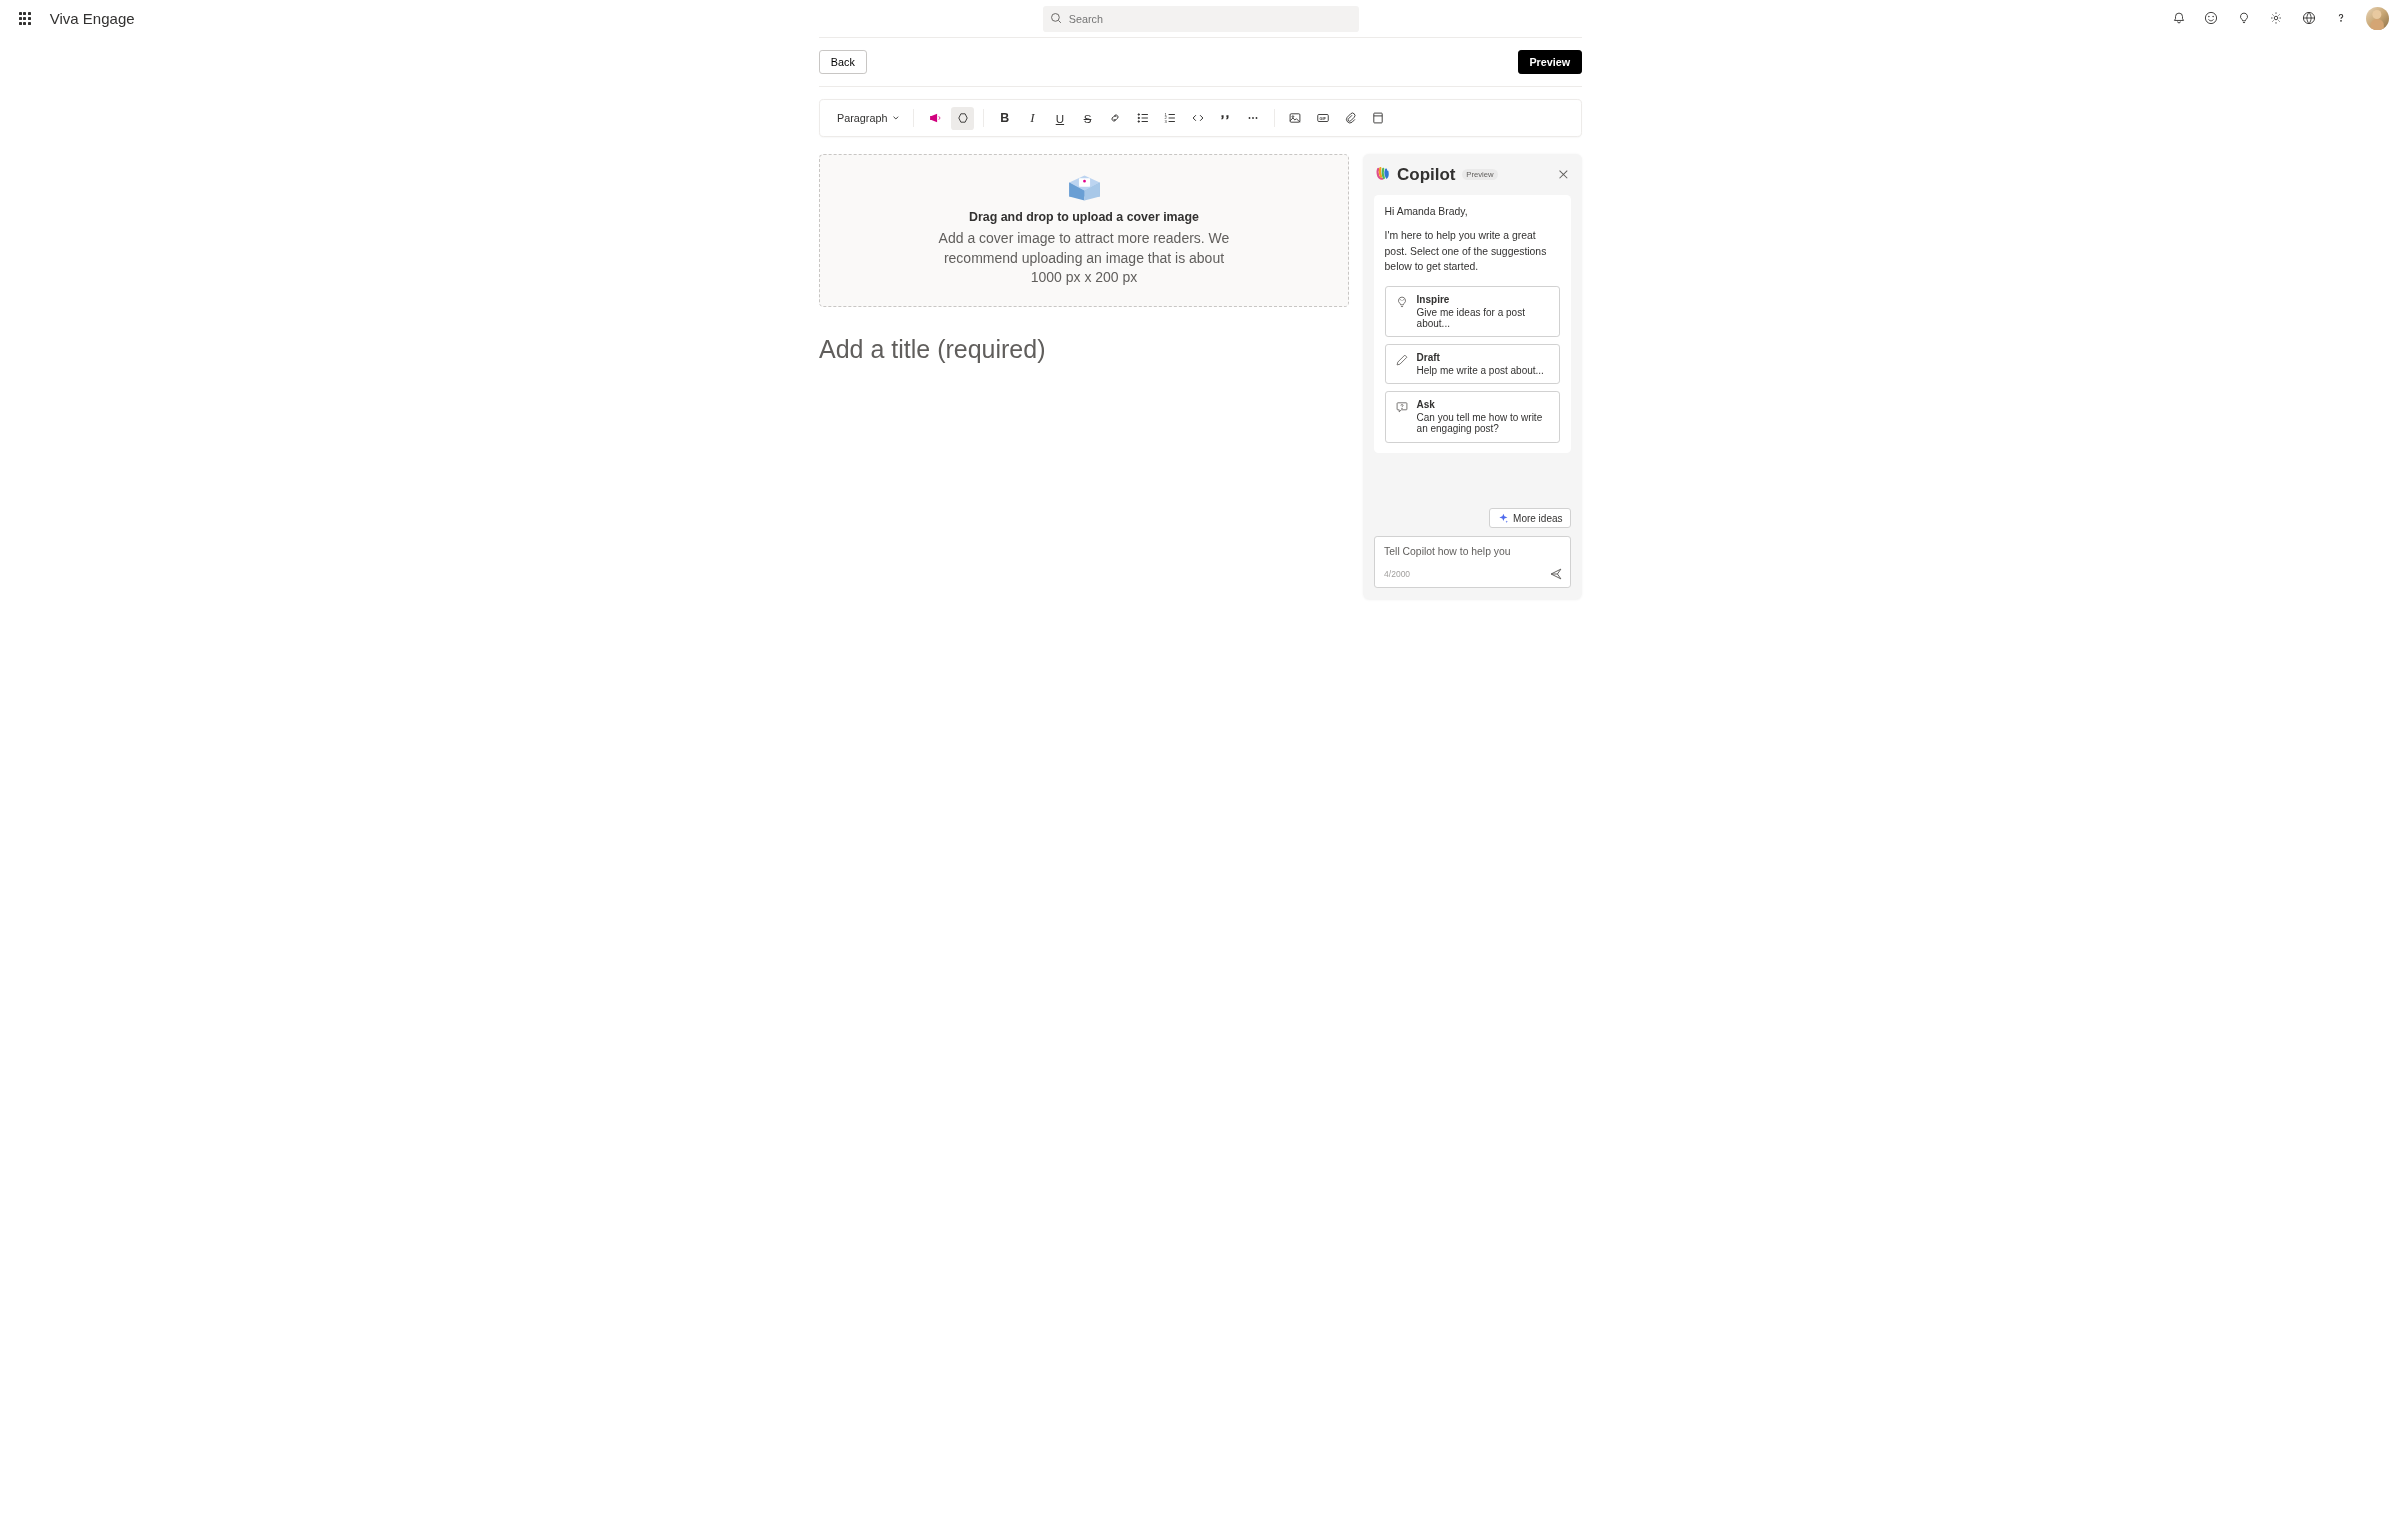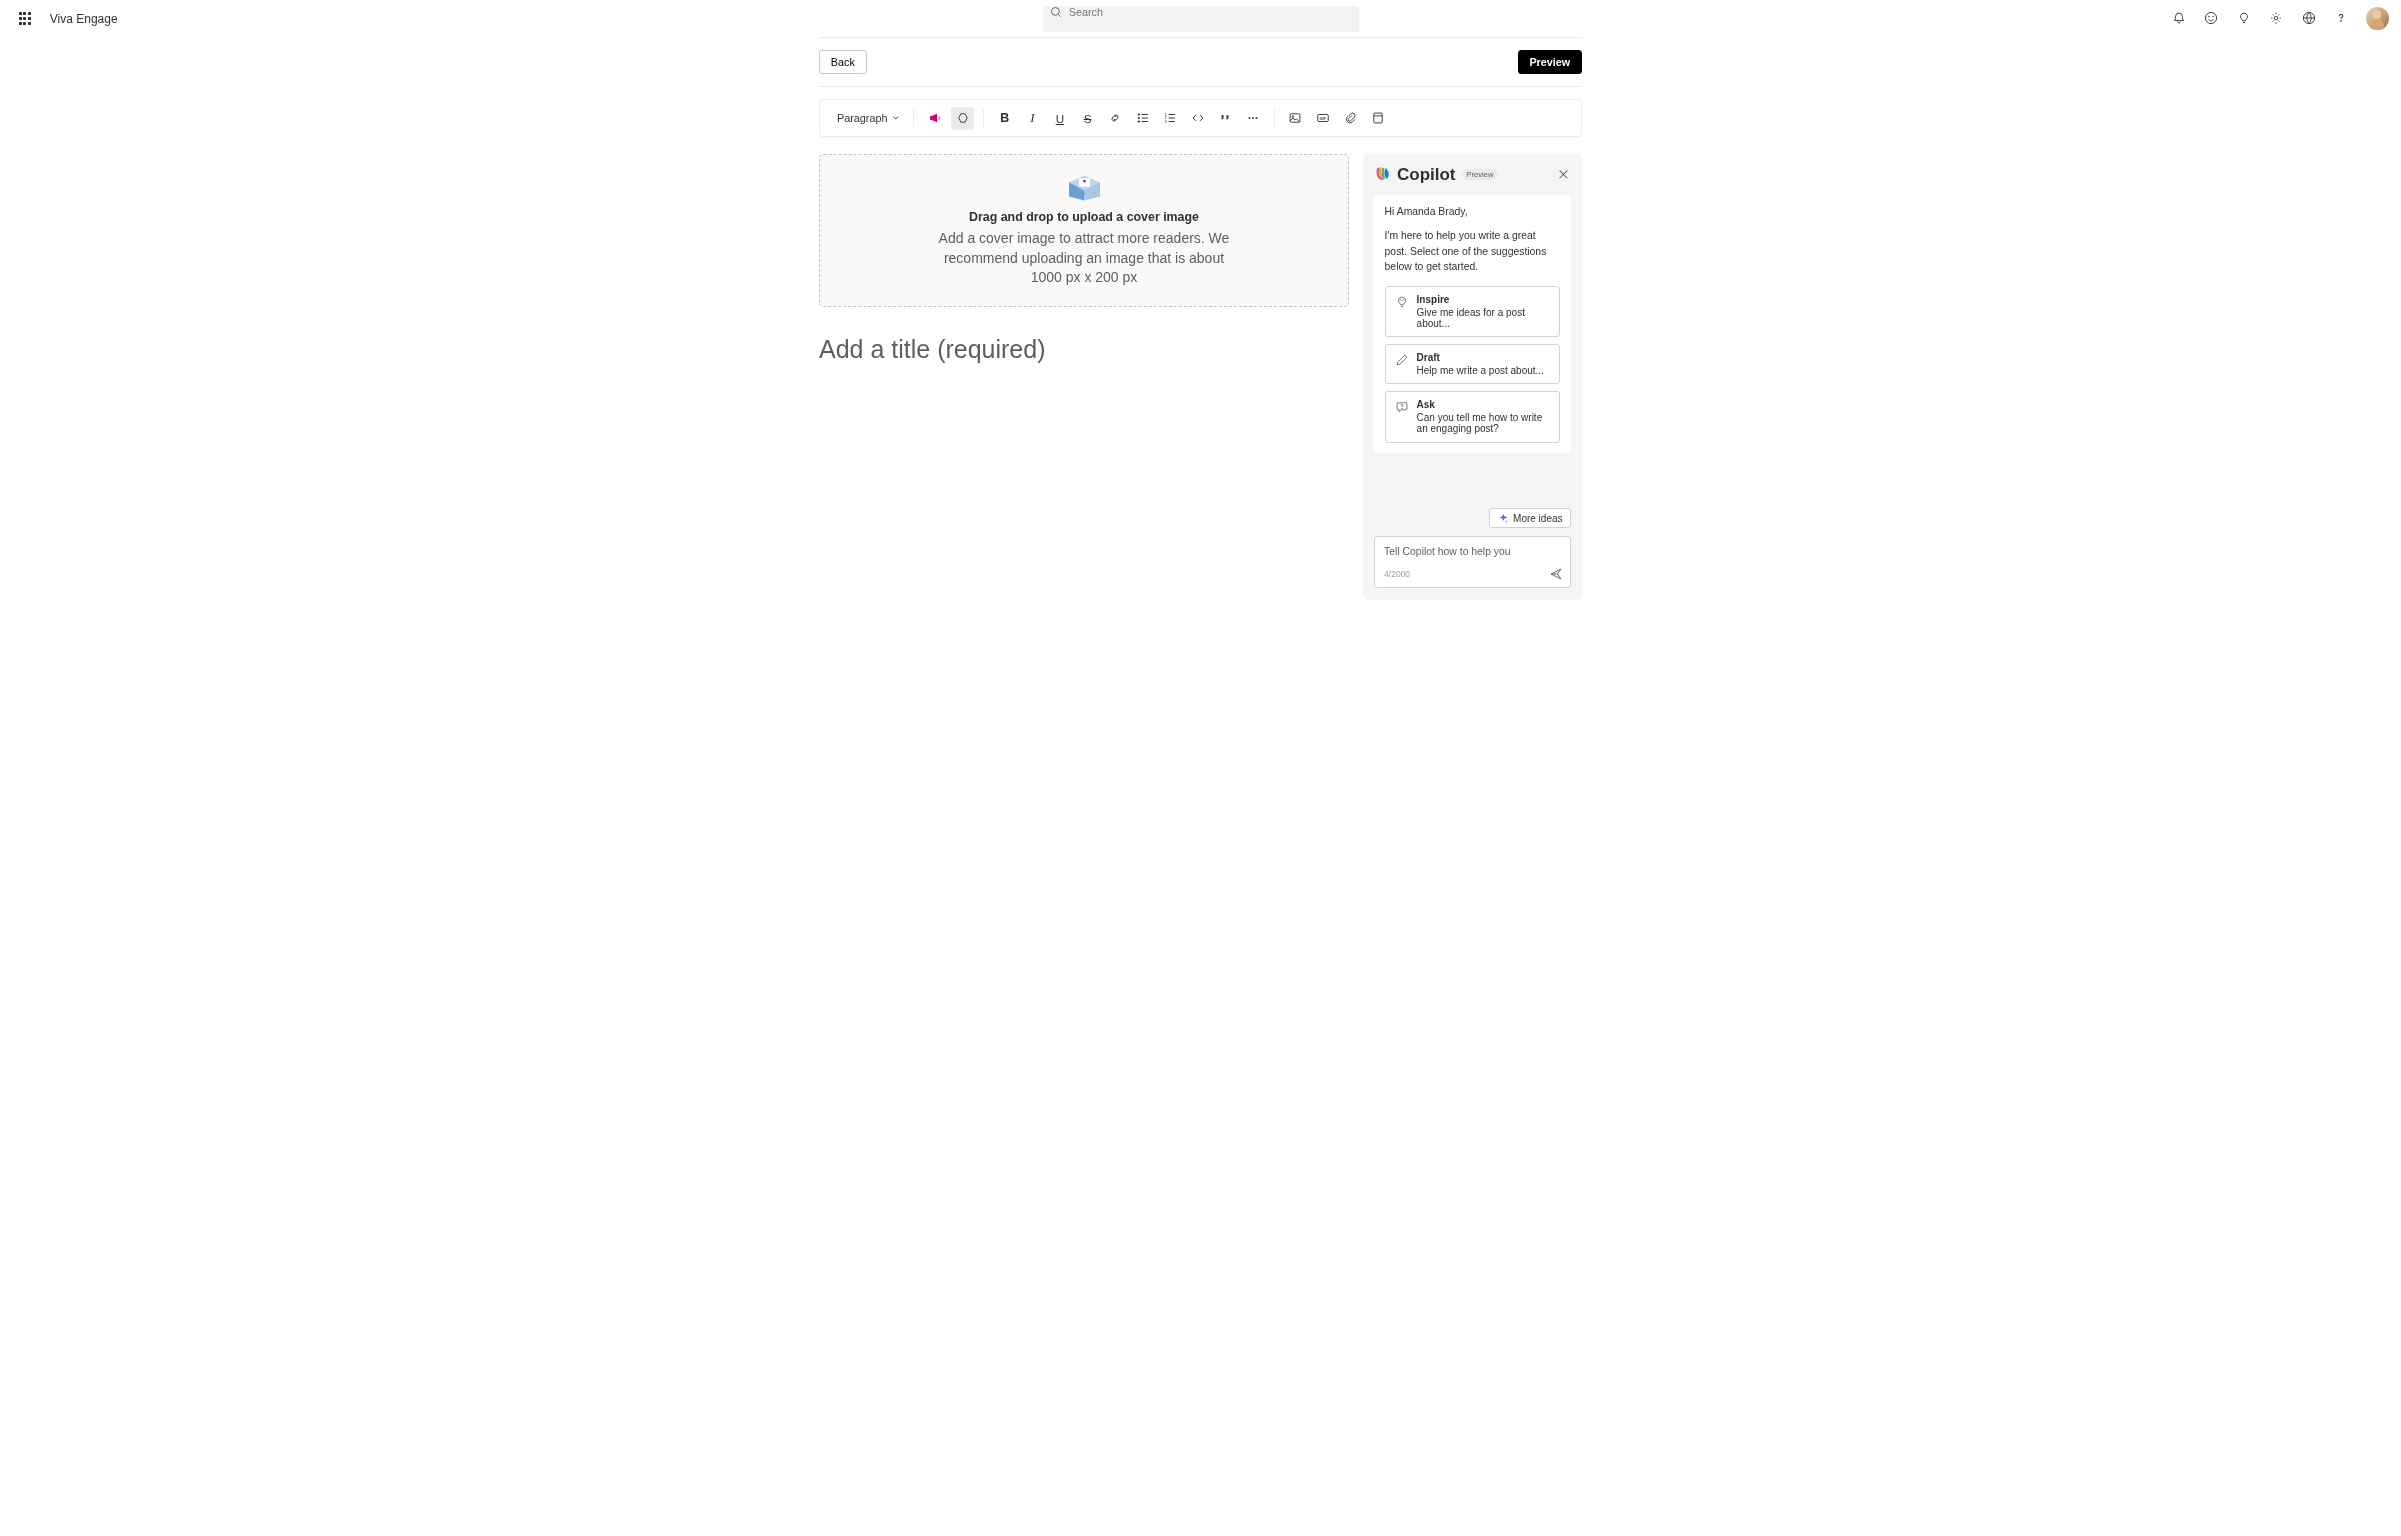--- a/index.html
+++ b/index.html
@@ -25,29 +25,29 @@
       display: flex; align-items: center; justify-content: center;
       cursor: pointer;
     }
     .waffle-grid {
       display: grid;
       grid-template-columns: repeat(3, 3.1px);
       grid-template-rows: repeat(3, 3.1px);
       gap: 1.5px;
     }
     .waffle-grid span { background: #323130; border-radius: 0.4px; }
-    .app-title { font-size: 12px; font-weight: 400; color: #323130; }
+    .app-title { font-size: 15px; font-weight: 400; color: #323130; }
     .search-wrap {
       position: absolute;
       left: 50%;
       transform: translateX(-50%);
       width: 316px;
     }
     .search-box {
-      display: flex; align-items: flex-start;
+      display: flex; align-items: center;
       background: #f3f2f1;
       border-radius: 3.1px;
       height: 26px;
       padding: 0 7.7px;
       gap: 6.2px;
     }
     .search-box input {
       flex: 1; border: none; background: transparent;
       outline: none; font-size: 10.8px; color: #605e5c;
     }

